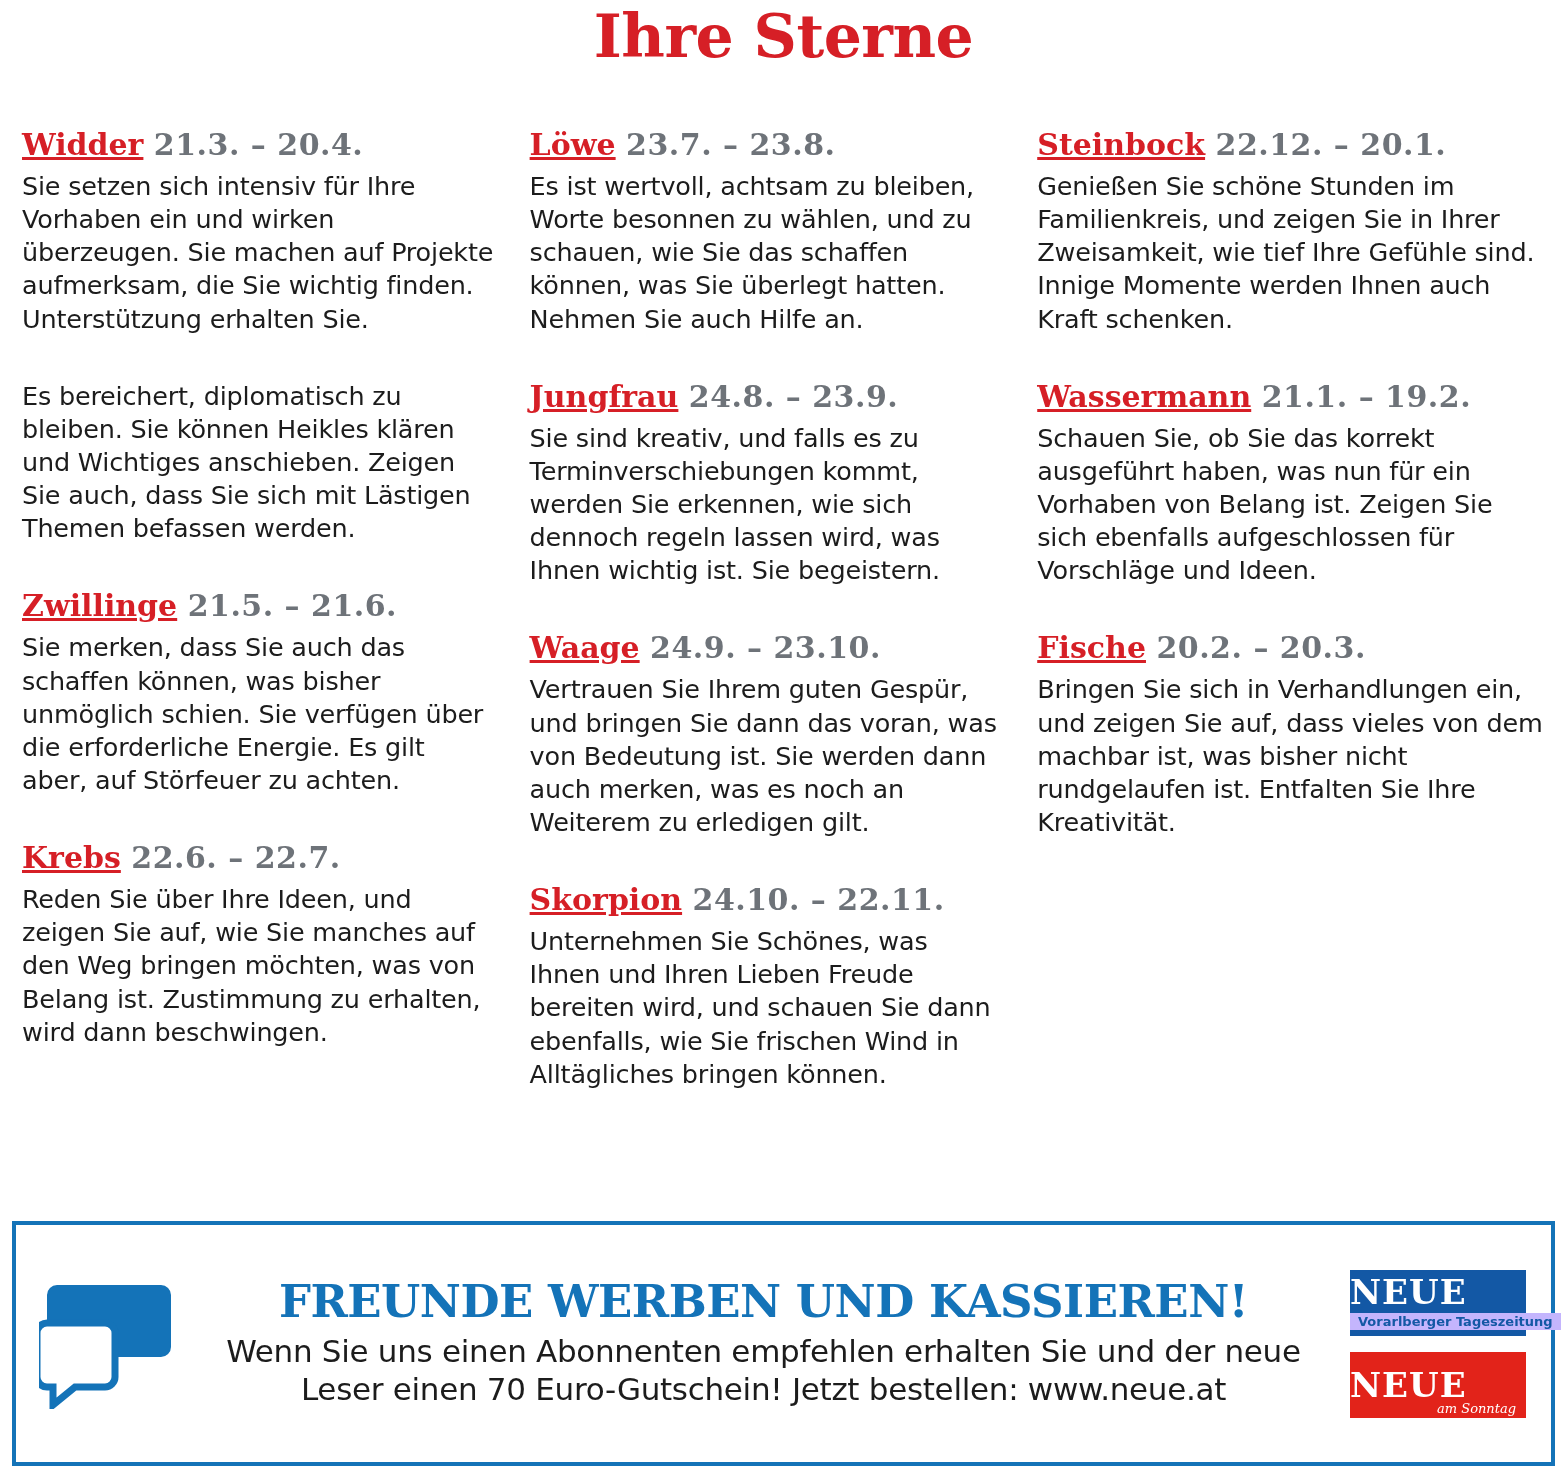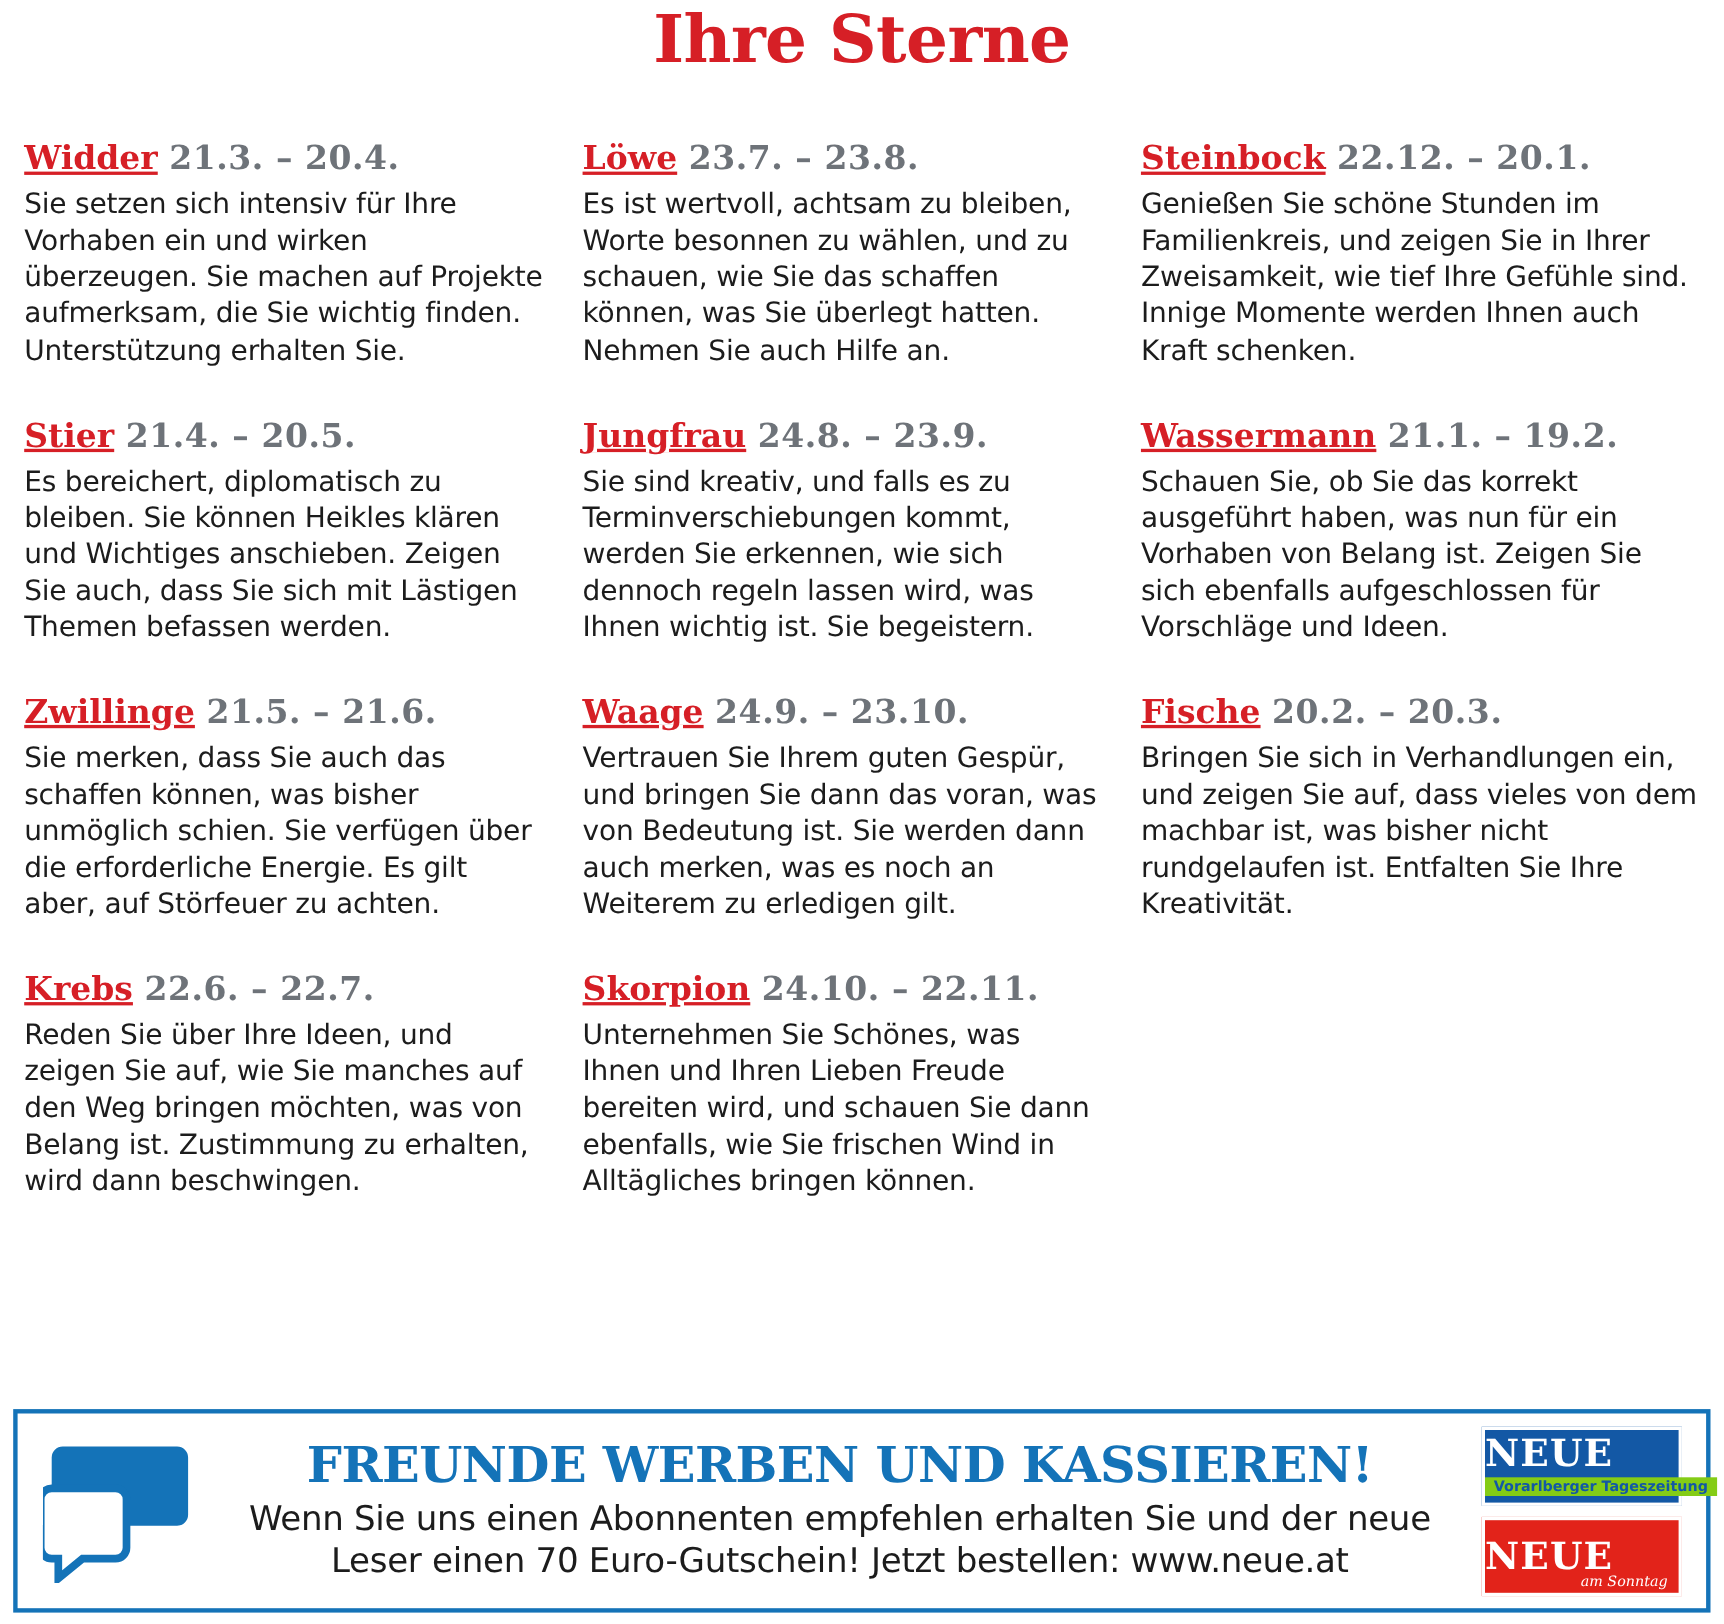--- a/index.html
+++ b/index.html
@@ -71,21 +71,21 @@
     color: #1c1c1c;
     letter-spacing: -0.2px;
   }
 
   
   .ad-box {
     position: absolute;
     left: 12px;
     right: 12px;
     bottom: 10px;
-    height: 185px;
+    height: 245px;
     border: 4px solid #1473b8;
     background: #ffffff;
     display: flex;
     align-items: center;
     padding: 0 18px;
   }
   .ad-icon {
     width: 150px;
     flex: 0 0 150px;
     display: flex;
@@ -137,21 +137,21 @@
   .logo-red  { background: #e2231a; }
   .logo-main {
     color: #ffffff;
     font-family: "DejaVu Serif", serif;
     font-weight: bold;
     font-size: 34px;
     letter-spacing: 1px;
     line-height: 1;
   }
   .logo-strip {
-    background: #84cc16;
+    background: #c4b5fd;
     color: #1358a5;
     font-size: 13px;
     font-weight: bold;
     font-family: "DejaVu Sans", sans-serif;
     padding: 1px 8px;
     margin-top: 4px;
     letter-spacing: 0px;
     white-space: nowrap;
   }
   .logo-red .logo-sub {
@@ -173,24 +173,20 @@
 
   <div class="column">
     <div class="sign-block">
       <div class="sign-head">
         <span class="sign-name">Widder</span>
         <span class="sign-dates">21.3. – 20.4.</span>
       </div>
       <div class="sign-text">Sie setzen sich intensiv für Ihre Vorhaben ein und wirken überzeugen. Sie machen auf Projekte aufmerksam, die Sie wichtig finden. Unterstützung erhalten Sie.</div>
     </div>
     <div class="sign-block">
-      <div class="sign-head">
-        <span class="sign-name">Stier</span>
-        <span class="sign-dates">21.4. – 20.5.</span>
-      </div>
       <div class="sign-text">Es bereichert, diplomatisch zu bleiben. Sie können Heikles klären und Wichtiges anschieben. Zeigen Sie auch, dass Sie sich mit Lästigen Themen befassen werden.</div>
     </div>
     <div class="sign-block">
       <div class="sign-head">
         <span class="sign-name">Zwillinge</span>
         <span class="sign-dates">21.5. – 21.6.</span>
       </div>
       <div class="sign-text">Sie merken, dass Sie auch das schaffen können, was bisher unmöglich schien. Sie verfügen über die erforderliche Energie. Es gilt aber, auf Störfeuer zu achten.</div>
     </div>
     <div class="sign-block">

